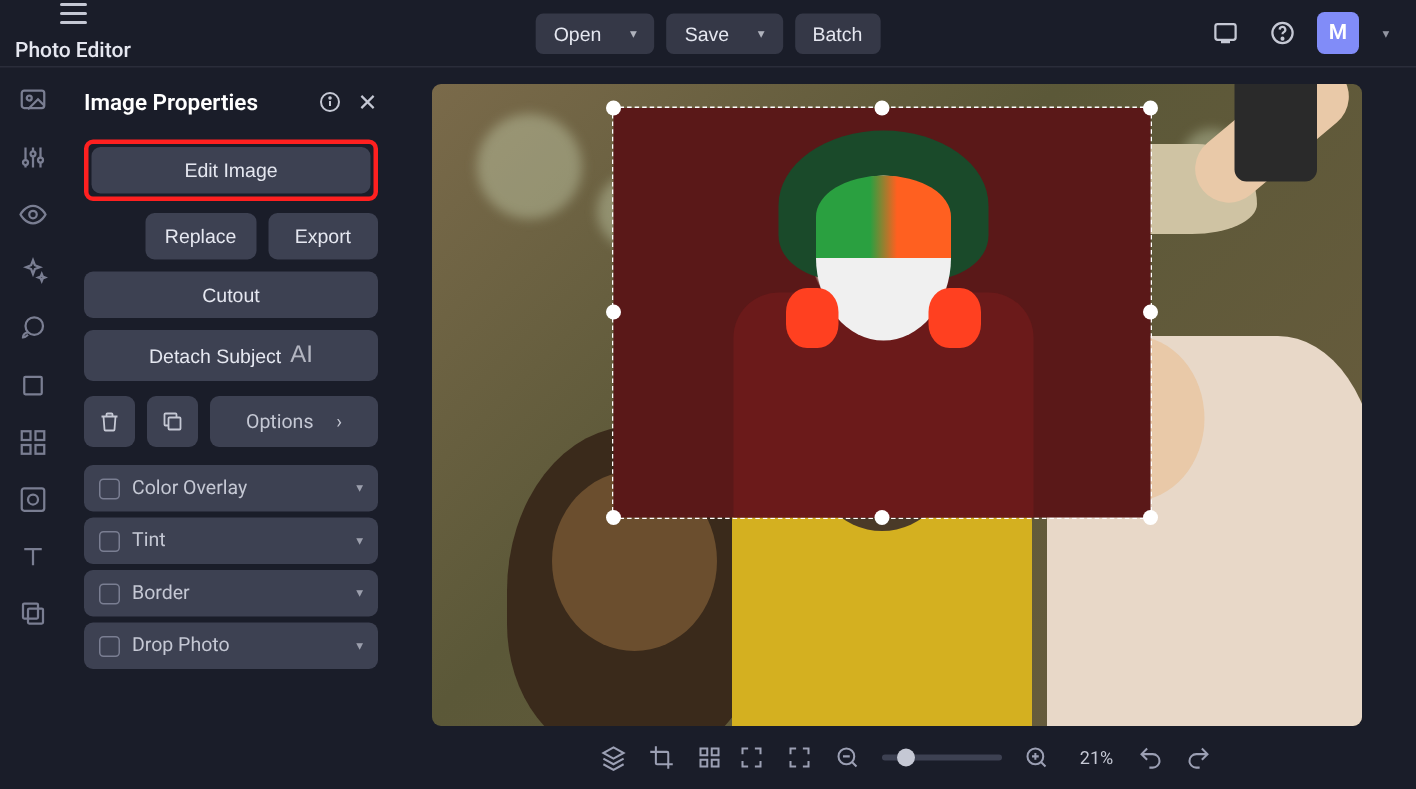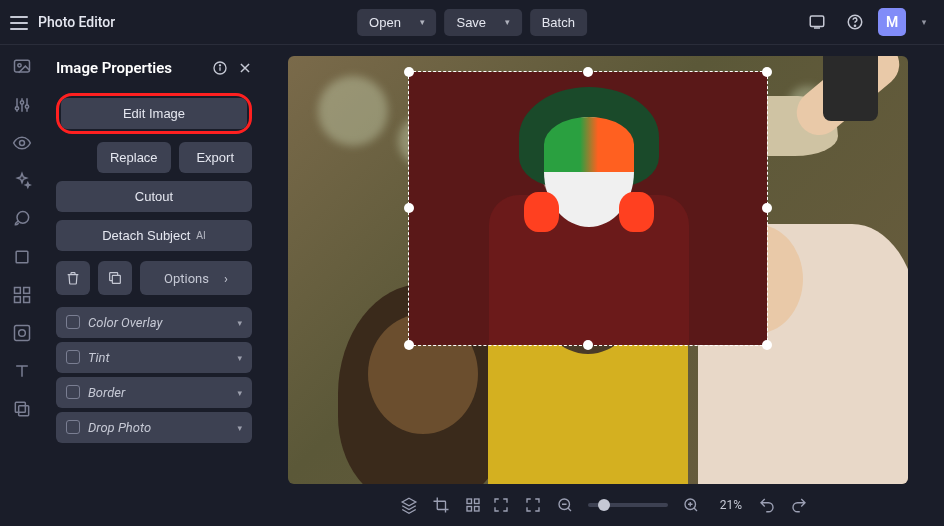--- a/index.html
+++ b/index.html
@@ -14,21 +14,21 @@
 }
 .app { display: flex; flex-direction: column; height: 100%; }
 .topbar {
   height: 45px;
   display: flex;
   align-items: center;
   padding: 0 10px;
   gap: 8px;
   border-bottom: 1px solid #2a2d3a;
 }
-.left-group { display: flex; align-items: flex-end; gap: 10px; }
+.left-group { display: flex; align-items: center; gap: 10px; flex-direction: column; }
 .hamburger { width: 18px; height: 14px; display: flex; flex-direction: column; justify-content: space-between; cursor: pointer; }
 .hamburger span { height: 2px; background: #c5c8d4; border-radius: 1px; }
 .app-title { font-size: 14px; font-weight: 500; color: #e5e7f0; }
 .center-group { display: flex; gap: 8px; margin-left: auto; margin-right: auto; position: absolute; left: 50%; transform: translateX(-50%); }
 .right-group { display: flex; align-items: center; gap: 8px; margin-left: auto; }
 .btn {
   background: #353847;
   color: #e5e7f0;
   border: none;
   padding: 6px 12px;
@@ -96,26 +96,26 @@
   font-size: 13px;
   cursor: pointer;
   display: flex;
   align-items: center;
   justify-content: center;
   gap: 6px;
   width: 100%;
 }
 .highlight-red {
   border: 3px solid #ff2020;
-  border-radius: 16px;
+  border-radius: 6px;
   padding: 2px;
 }
 .row-pair { display: flex; gap: 8px; padding-left: 41px; }
 .row-pair .panel-btn { flex: 1; }
-.ai-badge { font-size: 10px; opacity: 0.7; }
+.ai-badge { font-size: 16px; opacity: 0.7; }
 .util-row { display: flex; gap: 8px; align-items: stretch; margin-top:2px; }
 .util-icon {
   width: 34px; height: 34px;
   background: #3d4152;
   border-radius: 6px;
   display: flex; align-items: center; justify-content: center;
   cursor: pointer;
   color: #c5c8d4;
 }
 .options-btn {
@@ -135,21 +135,21 @@
 .acc-item {
   background: #3d4152;
   border-radius: 6px;
   padding: 8px 10px;
   display: flex;
   align-items: center;
   justify-content: space-between;
   cursor: pointer;
   font-size: 13px;
 }
-.acc-left { display: flex; gap: 8px; font-style: italic; }
+.acc-left { display: flex; align-items: center; gap: 8px; }
 .checkbox {
   width: 14px; height: 14px;
   border: 1.5px solid #7a7e92;
   border-radius: 3px;
 }
 .canvas-area {
   flex: 1;
   display: flex;
   flex-direction: column;
   position: relative;

